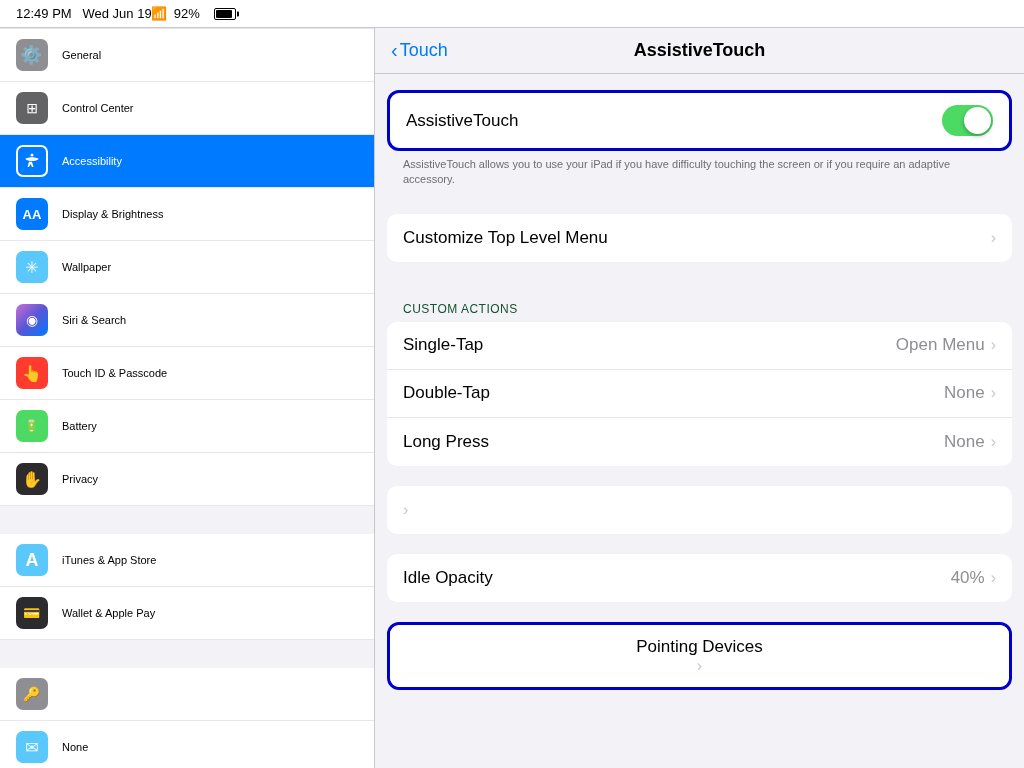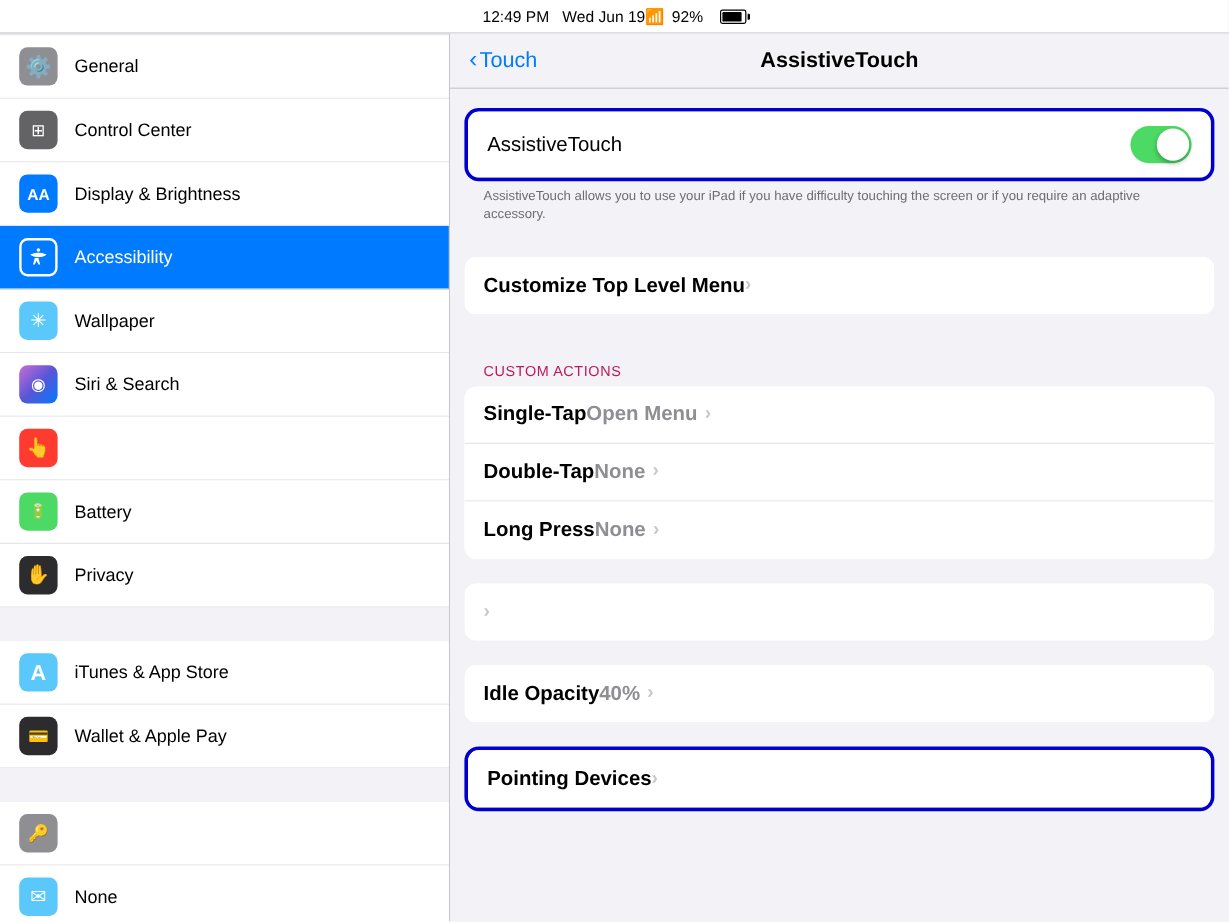--- a/index.html
+++ b/index.html
@@ -10,21 +10,21 @@
       height: 768px;
       overflow: hidden;
       display: flex;
       flex-direction: column;
     }
 
     
     .status-bar {
       background: #fff;
       display: flex;
-      justify-content: center;
+      justify-content: flex-start;
       align-items: center;
       padding: 0 16px;
       height: 28px;
       font-size: 13px;
       font-weight: 500;
       color: #000;
       border-bottom: 1px solid #c8c7cc;
     }
     .status-bar-right {
       display: flex;
@@ -105,21 +105,21 @@
       border-radius: 7px;
       margin-right: 14px;
       display: flex;
       align-items: center;
       justify-content: center;
       flex-shrink: 0;
       font-size: 18px;
       color: #fff;
     }
     .item-label {
-      font-size: 15px;
+      font-size: 11px;
       color: #000;
     }
     .sidebar-divider {
       height: 28px;
       background: #f2f2f7;
       border-bottom: none;
     }
 
     
     .content {
@@ -159,46 +159,46 @@
 
     
     .settings-body {
       padding: 16px 12px;
     }
     .settings-group {
       margin-bottom: 20px;
     }
     .settings-group-label {
       font-size: 12px;
-      color: #be185d;
+      color: #14532d;
       text-transform: uppercase;
       letter-spacing: 0.5px;
       padding: 0 16px 6px;
       margin-top: 40px;
     }
     .settings-group-note {
       font-size: 11px;
       color: #6d6d72;
       padding: 6px 16px;
       line-height: 1.4;
     }
     .settings-card {
       background: #fff;
       border-radius: 10px;
       overflow: hidden;
     }
     .settings-row {
       display: flex;
       align-items: center;
+      justify-content: space-between;
       padding: 12px 16px;
       border-bottom: 1px solid #e5e5ea;
       background: #fff;
       cursor: pointer;
       min-height: 48px;
-      font-weight: bold;
     }
     .settings-row:last-child {
       border-bottom: none;
     }
     .settings-row-label {
       font-size: 17px;
       color: #000;
     }
     .settings-row-right {
       display: flex;
@@ -280,44 +280,45 @@
   <div class="sidebar">
 
     <div class="sidebar-item">
       <div class="item-icon icon-gray">⚙️</div>
       <span class="item-label">General</span>
     </div>
     <div class="sidebar-item">
       <div class="item-icon icon-dark-gray" style="font-size:14px;">⊞</div>
       <span class="item-label">Control Center</span>
     </div>
-    <div class="sidebar-item">
-      <div class="item-icon icon-blue" style="font-size:13px; font-weight:700;">AA</div>
-      <span class="item-label">Display &amp; Brightness</span>
-    </div>
     <div class="sidebar-item active">
       <div class="item-icon icon-blue-accessibility" style="border: 2px solid #fff;">
         <svg width="18" height="18" viewBox="0 0 24 24" fill="white">
           <circle cx="12" cy="4" r="2"></circle>
           <path d="M12 7c-5 0-9 2-9 2s2 3 9 3 9-3 9-3-4-2-9-2z"></path>
           <path d="M8 13l-2 7h2l2-4 2 4h2l-2-7"></path>
         </svg>
       </div>
       <span class="item-label">Accessibility</span>
     </div>
     <div class="sidebar-item">
+      <div class="item-icon icon-blue" style="font-size:13px; font-weight:700;">AA</div>
+      <span class="item-label">Display &amp; Brightness</span>
+    </div>
+    <div class="sidebar-item">
       <div class="item-icon icon-teal" style="font-size:16px;">✳</div>
       <span class="item-label">Wallpaper</span>
     </div>
     <div class="sidebar-item">
       <div class="item-icon" style="background: linear-gradient(135deg, #c86dd7, #5856d6, #007aff); font-size:14px;">◉</div>
       <span class="item-label">Siri &amp; Search</span>
     </div>
     <div class="sidebar-item">
       <div class="item-icon icon-red" style="font-size:16px;">👆</div>
+      <span class="item-label">Touch ID &amp; Passcode</span>
     </div>
     <div class="sidebar-item">
       <div class="item-icon icon-green" style="font-size:12px;">🔋</div>
       <span class="item-label">Battery</span>
     </div>
     <div class="sidebar-item">
       <div class="item-icon icon-dark" style="font-size:16px;">✋</div>
       <span class="item-label">Privacy</span>
     </div>
 
@@ -423,21 +424,21 @@
             <div class="settings-row-right">
               <span>40%</span>
               <span class="chevron-right">›</span>
             </div>
           </div>
         </div>
       </div>
 
       <div class="settings-group">
         <div style="border: 3px solid #0000cc; border-radius: 12px; overflow: hidden;">
-          <div class="settings-row" style="border-radius: 9px;">
+          <div class="settings-row" style="border-radius: 9px; flex-direction: column;">
             <span class="settings-row-label">Pointing Devices</span>
             <div class="settings-row-right">
               <span class="chevron-right">›</span>
             </div>
           </div>
         </div>
       </div>
 
     </div>
   </div>

